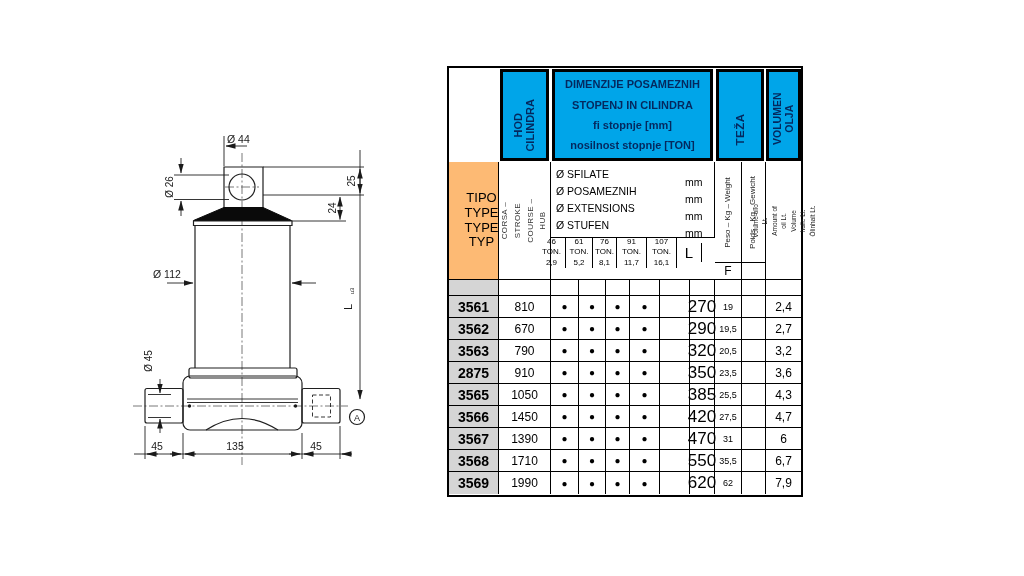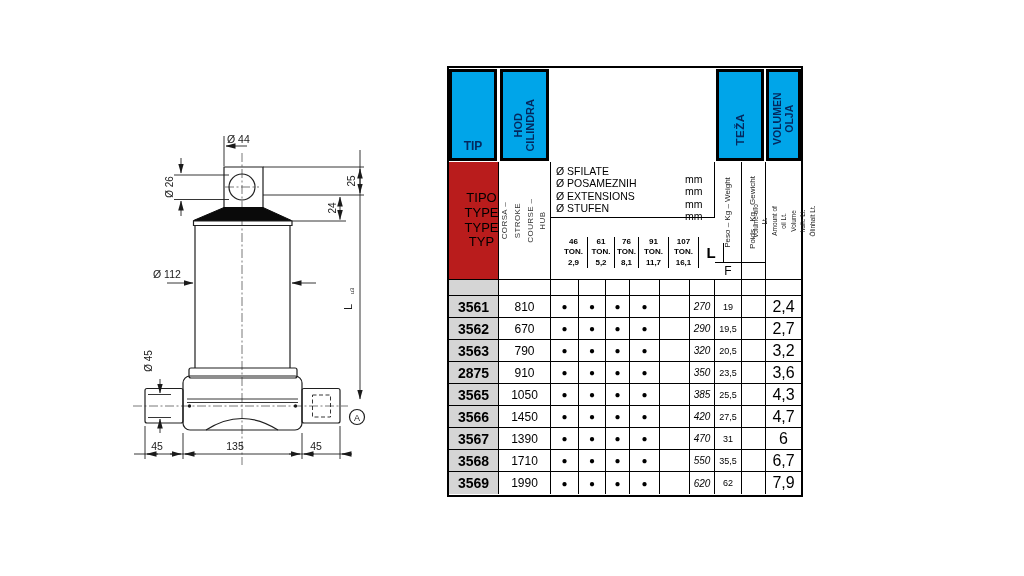--- a/index.html
+++ b/index.html
@@ -18,29 +18,29 @@
   #b-dim {left:103px;width:161px;font-size:11px;line-height:1.85;text-align:center;white-space:pre-line;}
   #b-teza{left:267px;width:48px;}
   #b-vol {left:317px;width:35px;}
   .vert{transform:rotate(-90deg);white-space:pre-line;text-align:center;line-height:1.12;}
   #b-hod .vert{font-size:11px;transform:rotate(-90deg) translateX(-10px);}
   #b-teza .vert{font-size:11.5px;transform:rotate(-90deg) translateX(-14px);letter-spacing:.5px;}
   #b-vol .vert{font-size:10.5px;transform:rotate(-90deg) translateX(-4px);}
 
   .subhead{position:relative;height:118px;border-bottom:1px solid #000;box-sizing:border-box;}
   .shcell{position:absolute;box-sizing:border-box;display:flex;align-items:center;justify-content:center;overflow:visible;}
-  #sh-tipo {left:0;top:0;width:50px;height:117px;background:#b91c1c;border-right:1px solid #000;
+  #sh-tipo {left:0;top:0;width:50px;height:117px;background:#fdba74;border-right:1px solid #000;
             font-size:13px;line-height:1.15;text-align:center;white-space:pre-line;padding-left:16px;}
   #sh-corsa{left:50px;top:0;width:52px;height:117px;border-right:1px solid #000;}
   #sh-corsa .vert{font-size:8px;color:#333;line-height:1.6;letter-spacing:.4px;}
-  #sh-phi  {left:102px;top:0;width:164px;height:56px;border-right:1px solid #000;border-bottom:1px solid #000;
+  #sh-phi  {left:102px;top:0;width:164px;height:76px;border-right:1px solid #000;border-bottom:1px solid #000;
             flex-direction:column;justify-content:space-around;align-items:stretch;padding:3px 0 3px 5px;}
   .phirow{position:relative;font-size:10.5px;white-space:nowrap;}
   .phirow .unit{position:absolute;left:108px;top:8px;padding-left:21px;}
-  #sh-tons{left:111px;top:64px;width:164px;height:53px;display:flex;font-weight:bold;}
+  #sh-tons{left:89px;top:64px;width:164px;height:53px;display:flex;}
   .toncell{box-sizing:border-box;border-right:1px solid #000;display:flex;align-items:center;justify-content:center;
            font-size:8px;line-height:1.3;text-align:center;white-space:pre-line;}
   .toncell.lhead{font-size:15px;}
   #sh-peso {left:266px;top:0;width:27px;height:100px;border-right:1px solid #000;}
   #sh-poids{left:293px;top:0;width:24px;height:100px;border-right:1px solid #000;}
   #sh-peso .vert,#sh-poids .vert{font-size:8px;color:#222;white-space:nowrap;}
   #sh-f {left:266px;top:100px;width:27px;height:17px;border-top:1px solid #000;border-right:1px solid #000;font-size:12px;}
   #sh-f2{left:293px;top:100px;width:24px;height:17px;border-top:1px solid #000;border-right:1px solid #000;}
   #sh-vol{left:317px;top:0;width:35px;height:117px;}
   #sh-vol .vert{font-size:6.5px;color:#222;line-height:1.45;}
@@ -48,23 +48,23 @@
   .spacer{height:16px;display:flex;border-bottom:1px solid #000;box-sizing:border-box;}
   .trow{height:22px;display:flex;border-bottom:1px solid #000;box-sizing:border-box;}
   .trow:last-child{border-bottom:none;}
   .c{box-sizing:border-box;border-right:1px solid #000;display:flex;align-items:center;justify-content:center;height:100%;}
   .c:last-child{border-right:none;}
   .w0{width:50px}.w1{width:52px}.w2{width:28px}.w3{width:27px}.w4{width:24px}.w5{width:30px}
   .w6{width:30px}.w7{width:25px}.w8{width:27px}.w9{width:24px}.w10{width:35px}
   .ct{background:#d5d5d5;font-weight:bold;font-size:14px;}
   .cs{font-size:12px;}
   .cd{font-size:10px;}
-  .clv{font-size:10px;font-style:italic;}
+  .clv{font-size:17px;}
   .cw{font-size:9px;}
-  .cv{font-size:16px;}
+  .cv{font-size:12px;}
 
   
   .diagram{position:absolute;left:125px;top:120px;width:250px;height:345px;}
   .diagram line,.diagram path,.diagram rect,.diagram circle,.diagram polygon{vector-effect:non-scaling-stroke;}
   .ln{stroke:#1f1f1f;stroke-width:1.2;fill:none;}
   .dim{stroke:#1f1f1f;stroke-width:.9;fill:none;}
   .cl{stroke:#555;stroke-width:.8;fill:none;stroke-dasharray:9 2.5 2 2.5;}
   .hid{stroke:#1f1f1f;stroke-width:.9;fill:none;stroke-dasharray:4 2.5;}
   .diagram text{fill:#1a1a1a;font-family:"Liberation Sans","DejaVu Sans",sans-serif;}
 </style>
@@ -168,26 +168,29 @@
 
     <g>
       <circle class="ln" cx="357" cy="417" r="7.5" fill="#fff" stroke-width="1.1"></circle>
       <text x="357" y="420.5" font-size="9" text-anchor="middle">A</text>
     </g>
   </svg>
 
   <div class="table-wrap">
 
     <div class="thead">
-      <div class="bluebox" id="b-tip">
-        <span>TIP</span>
-      </div>
       <div class="bluebox" id="b-hod">
         <div class="vert">HOD
 CILINDRA</div>
+      </div>
+      <div class="bluebox" id="b-dim">
+        <span>DIMENZIJE POSAMEZNIH
+STOPENJ IN CILINDRA
+fi stopnje [mm]
+nosilnost stopnje [TON]</span>
       </div>
       <div class="bluebox" id="b-teza">
         <div class="vert">TEŽA</div>
       </div>
       <div class="bluebox" id="b-vol">
         <div class="vert">VOLUMEN
 OLJA</div>
       </div>
     </div>
 

